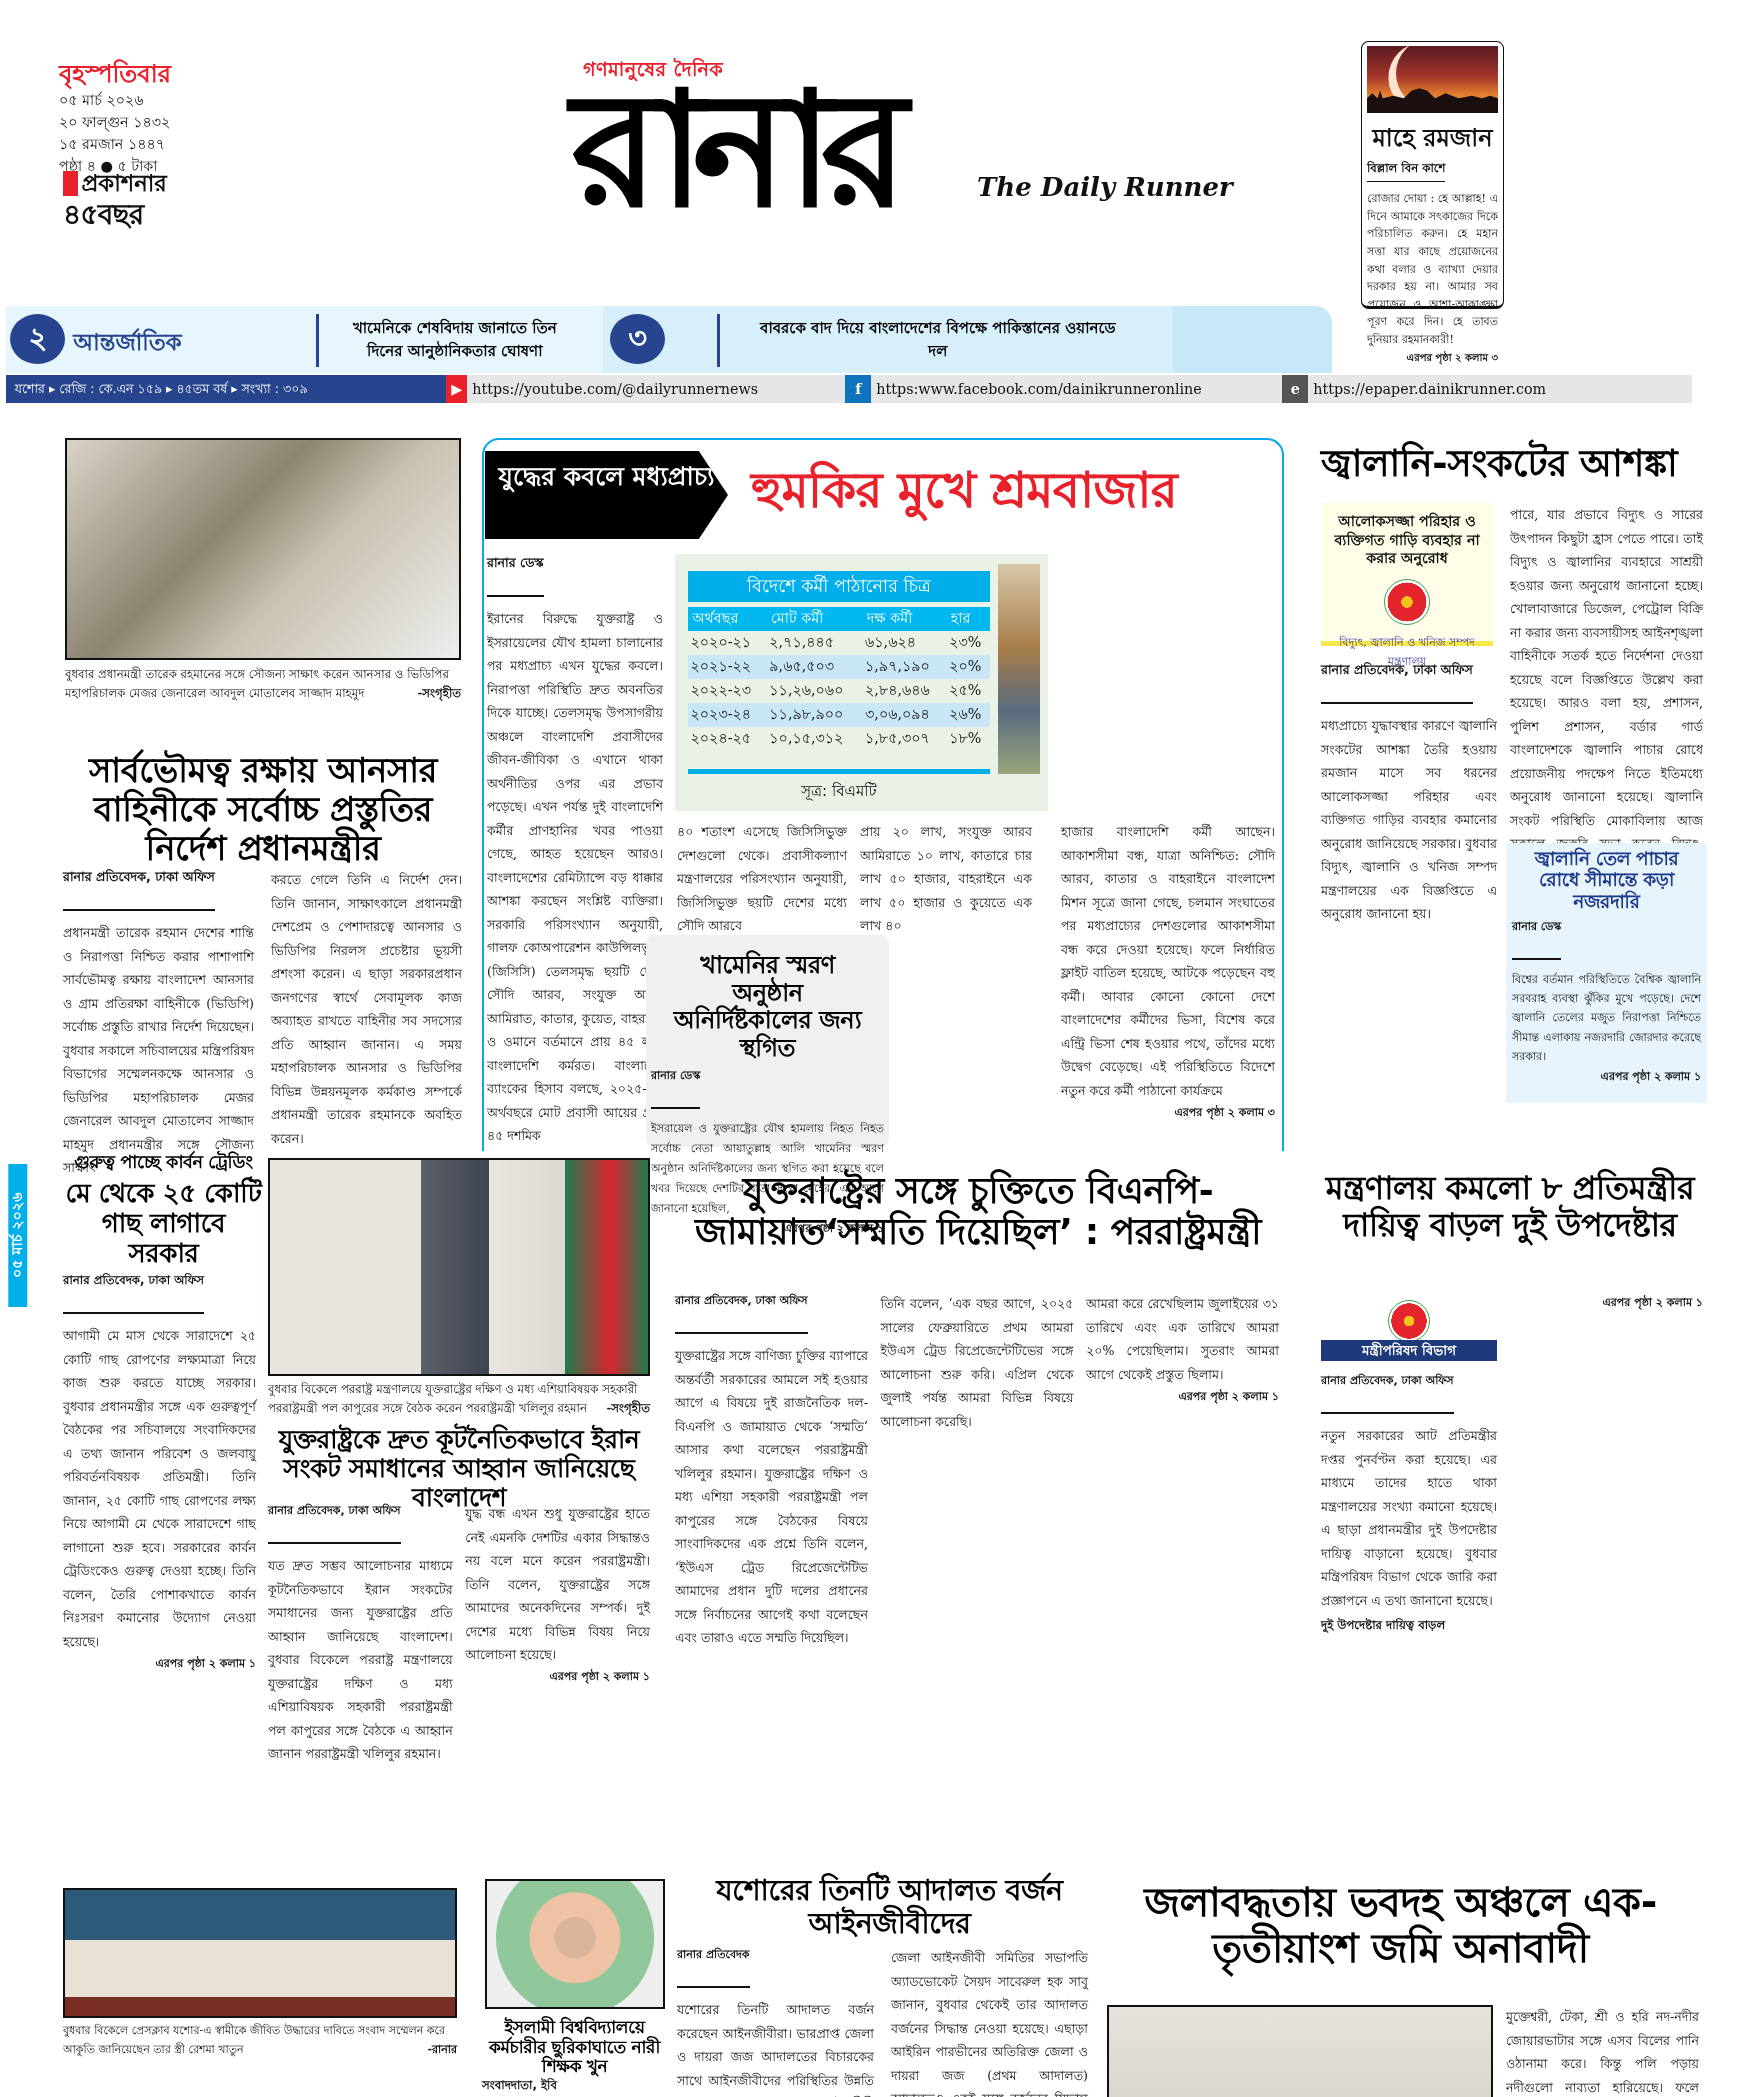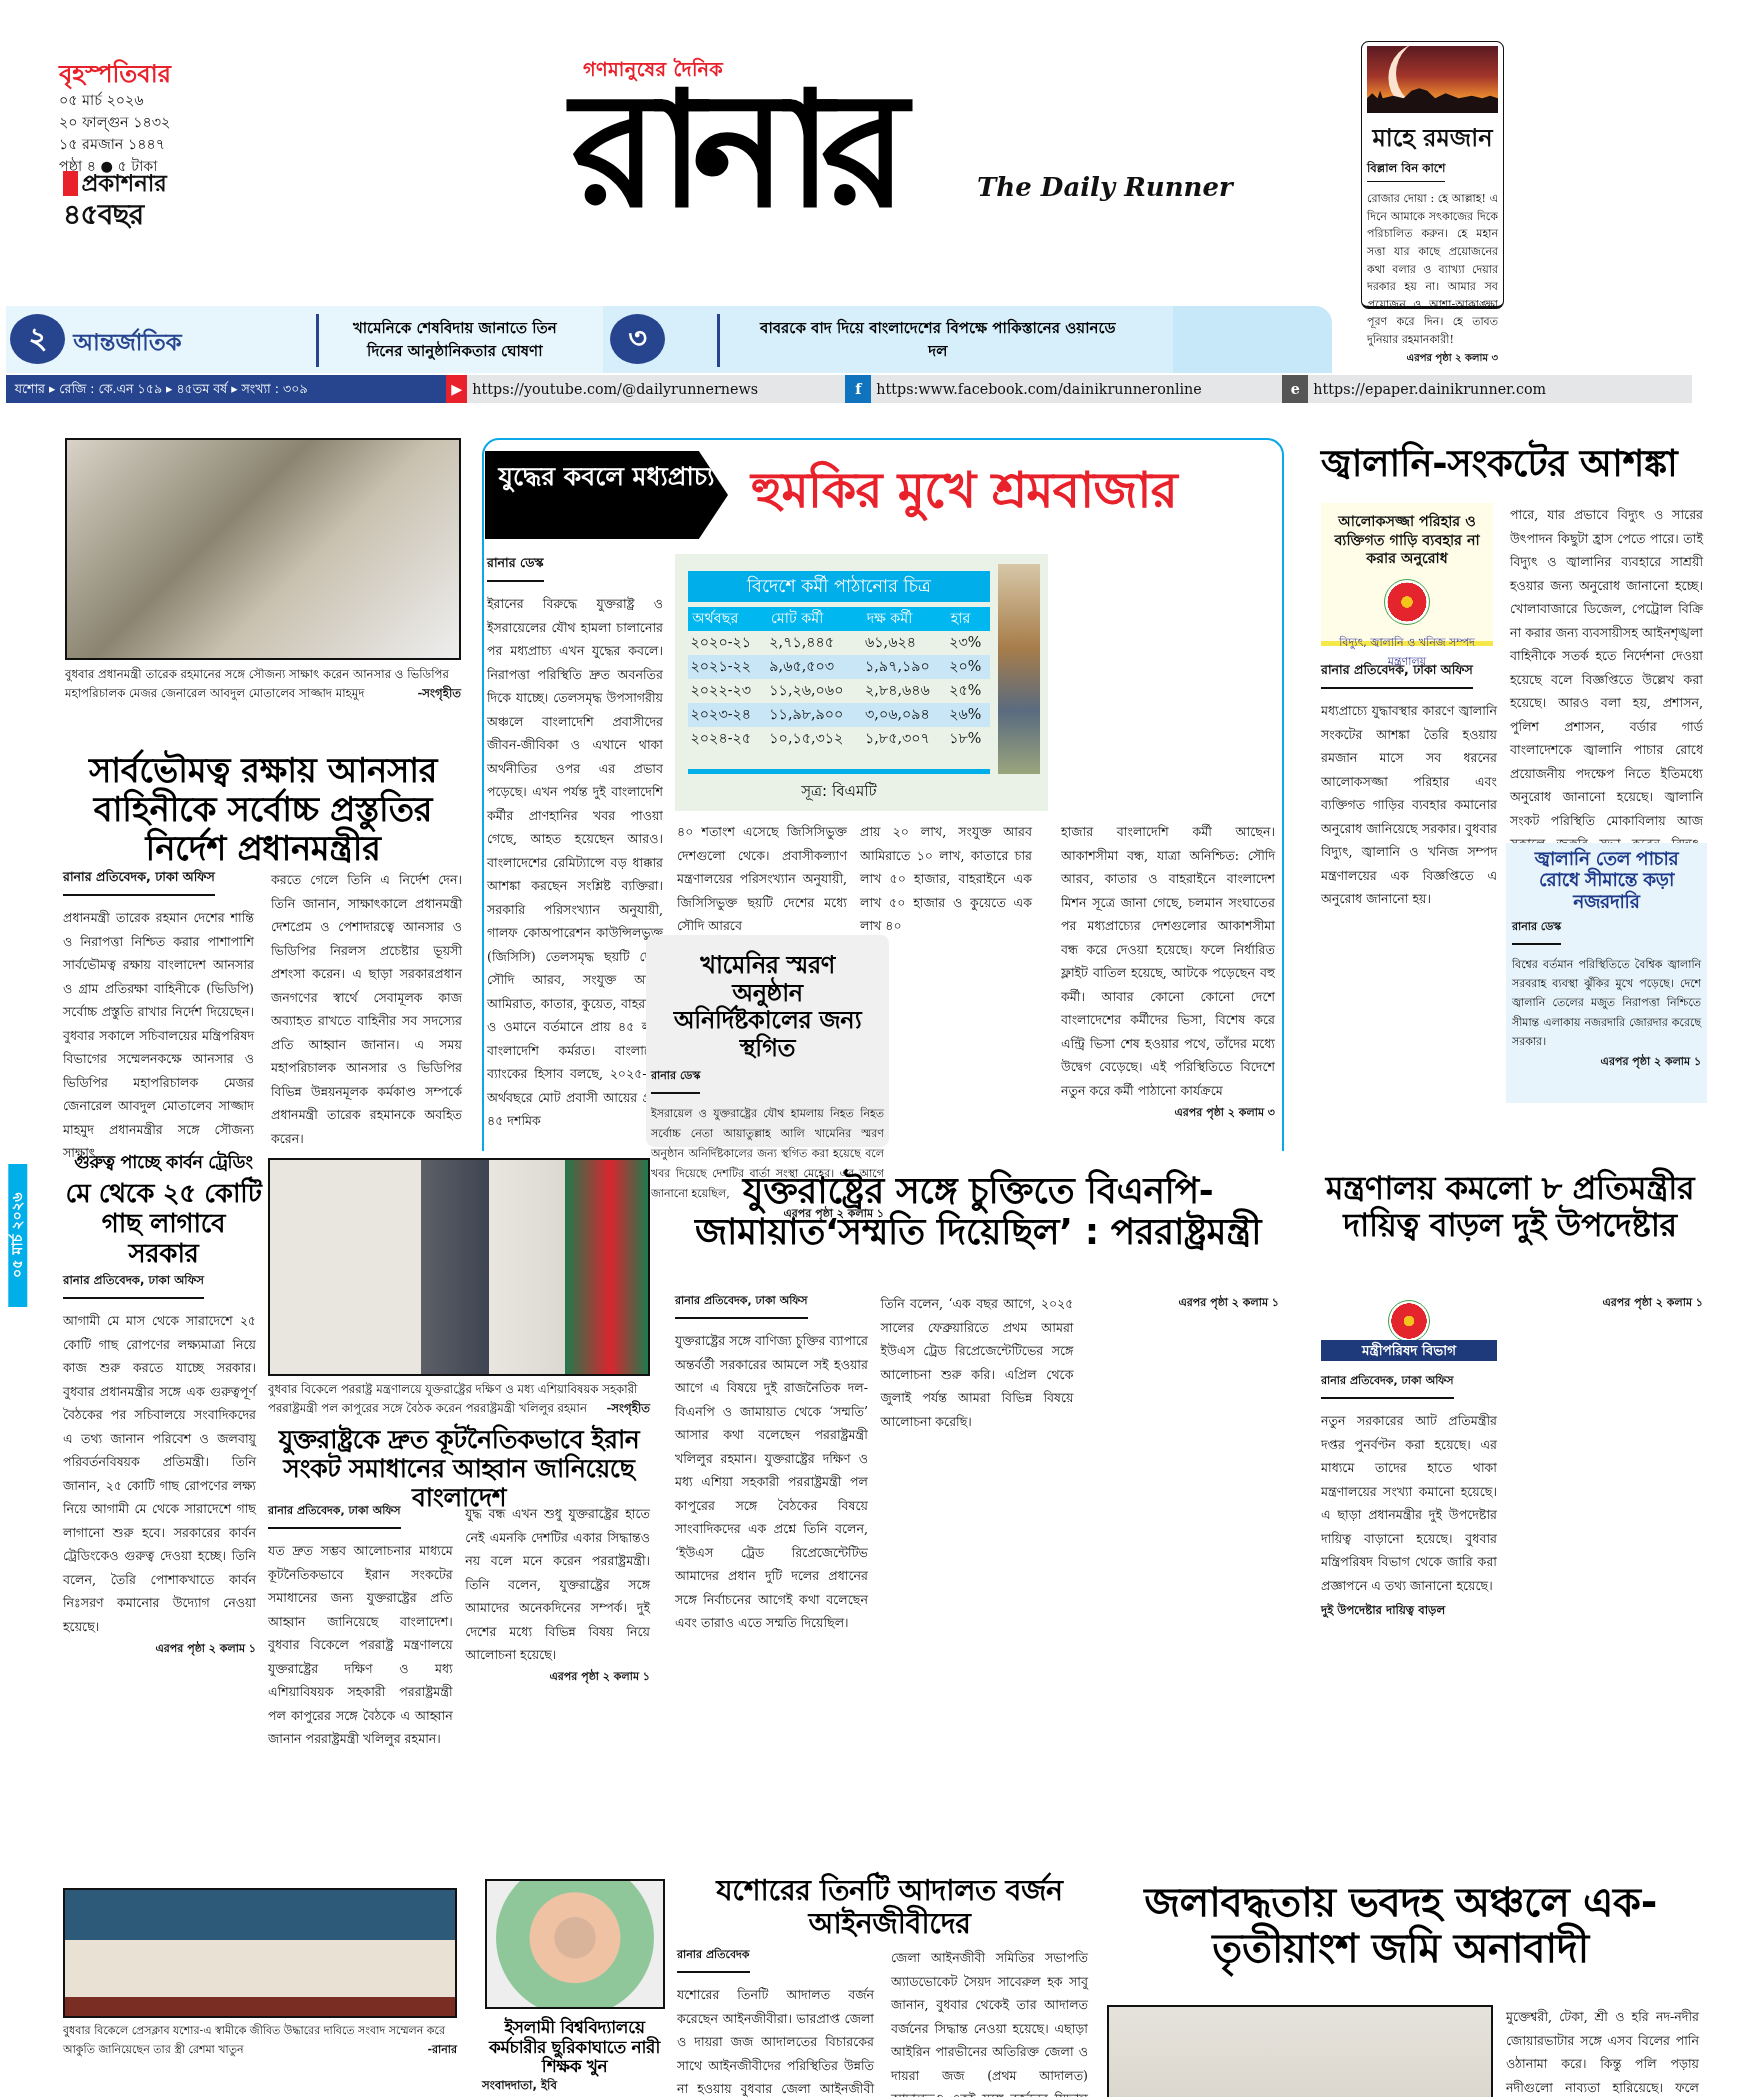--- a/index.html
+++ b/index.html
@@ -1,20 +1,20 @@
 <!DOCTYPE html>
 <html style="font-size:6.7px"><head>
 <meta charset="utf-8">
 <style>
 *{box-sizing:border-box;margin:0;padding:0}
 html,body{width:1762px;height:2704px;background:#fff;overflow:hidden}
 body{font-family:"DejaVu Sans","Liberation Sans",sans-serif;color:#111;position:relative}
 .abs{position:absolute}
 .body-text{font-family:"DejaVu Serif","Liberation Serif",serif;font-size:12.6px;line-height:23.5px;text-align:justify;color:#111}
-.byline{font-family:"DejaVu Sans",sans-serif;font-size:12.6px;font-weight:bold;padding-bottom:6px;border-bottom:2.1px solid #111;display:inline-block;margin-bottom:10px}
+.byline{font-family:"DejaVu Sans",sans-serif;font-size:12.6px;font-weight:bold;padding-bottom:21px;border-bottom:2.1px solid #111;display:inline-block;margin-bottom:10px}
 .cont{font-size:11px;font-weight:bold;text-align:right;margin-top:1.7px}
 .caption{font-family:"DejaVu Serif",serif;font-size:11.7px;line-height:18.5px}
 .hl{font-family:"DejaVu Sans",sans-serif;font-weight:bold;color:#000;line-height:1.15;text-align:center;letter-spacing:-0.4px}
 .photo{border:2.1px solid #111;overflow:hidden}
 
 #date-block{left:59px;top:59px;width:138px}
 #date-block .day{font-size:24px;font-weight:bold;color:#e8212b;line-height:30px}
 #date-block .line{font-size:14.3px;line-height:22px;font-family:"DejaVu Serif",serif}
 #anniv{left:59px;top:138px}
 #anniv .t1{font-size:22.7px;font-weight:900;line-height:25px}
@@ -242,20 +242,21 @@
 <div class="abs hl" style="left:680px;top:1170px;width:596px;font-size:36px">যুক্তরাষ্ট্রের সঙ্গে চুক্তিতে বিএনপি-জামায়াত‘সম্মতি দিয়েছিল’ : পররাষ্ট্রমন্ত্রী</div>
 <div class="abs" style="left:675px;top:1292px;width:604px;display:flex;gap:12.6px">
   <div style="flex:1">
     <div class="byline" style="font-size:11px">রানার প্রতিবেদক, ঢাকা অফিস</div>
     <div class="body-text">যুক্তরাষ্ট্রের সঙ্গে বাণিজ্য চুক্তির ব্যাপারে অন্তর্বর্তী সরকারের আমলে সই হওয়ার আগে এ বিষয়ে দুই রাজনৈতিক দল- বিএনপি ও জামায়াত থেকে ‘সম্মতি’ আসার কথা বলেছেন পররাষ্ট্রমন্ত্রী খলিলুর রহমান। যুক্তরাষ্ট্রের দক্ষিণ ও মধ্য এশিয়া সহকারী পররাষ্ট্রমন্ত্রী পল কাপুরের সঙ্গে বৈঠকের বিষয়ে সাংবাদিকদের এক প্রশ্নে তিনি বলেন, ‘ইউএস ট্রেড রিপ্রেজেন্টেটিভ আমাদের প্রধান দুটি দলের প্রধানের সঙ্গে নির্বাচনের আগেই কথা বলেছেন এবং তারাও এতে সম্মতি দিয়েছিল।</div>
   </div>
   <div style="flex:1">
     <div class="body-text">তিনি বলেন, ‘এক বছর আগে, ২০২৫ সালের ফেব্রুয়ারিতে প্রথম আমরা ইউএস ট্রেড রিপ্রেজেন্টেটিভের সঙ্গে আলোচনা শুরু করি। এপ্রিল থেকে জুলাই পর্যন্ত আমরা বিভিন্ন বিষয়ে আলোচনা করেছি।</div>
   </div>
   <div style="flex:1">
+    <div class="body-text">আমরা করে রেখেছিলাম জুলাইয়ের ৩১ তারিখে এবং এক তারিখে আমরা ২০% পেয়েছিলাম। সুতরাং আমরা আগে থেকেই প্রস্তুত ছিলাম।</div>
     <div class="cont">এরপর পৃষ্ঠা ২ কলাম ১</div>
   </div>
 </div>
 
 <div class="abs hl" style="left:1321px;top:1170px;width:378px;font-size:32px">মন্ত্রণালয় কমলো ৮ প্রতিমন্ত্রীর দায়িত্ব বাড়ল দুই উপদেষ্টার</div>
 <div class="abs" style="left:1321px;top:1300px;width:176px;height:63px;text-align:center">
   <div style="margin:0 auto;width:42px;height:42px;border-radius:50%;border:1.3px solid #3fa04a;background:radial-gradient(circle,#f4c41c 0 18%,#e4252e 19% 62%,#fff 63%)"></div>
   <div style="background:#1e3a7a;color:#fff;font-size:13.4px;font-weight:bold;line-height:21px;margin-top:-1.7px">মন্ত্রীপরিষদ বিভাগ</div>
 </div>
 <div class="abs" style="left:1321px;top:1372px;width:176px">

